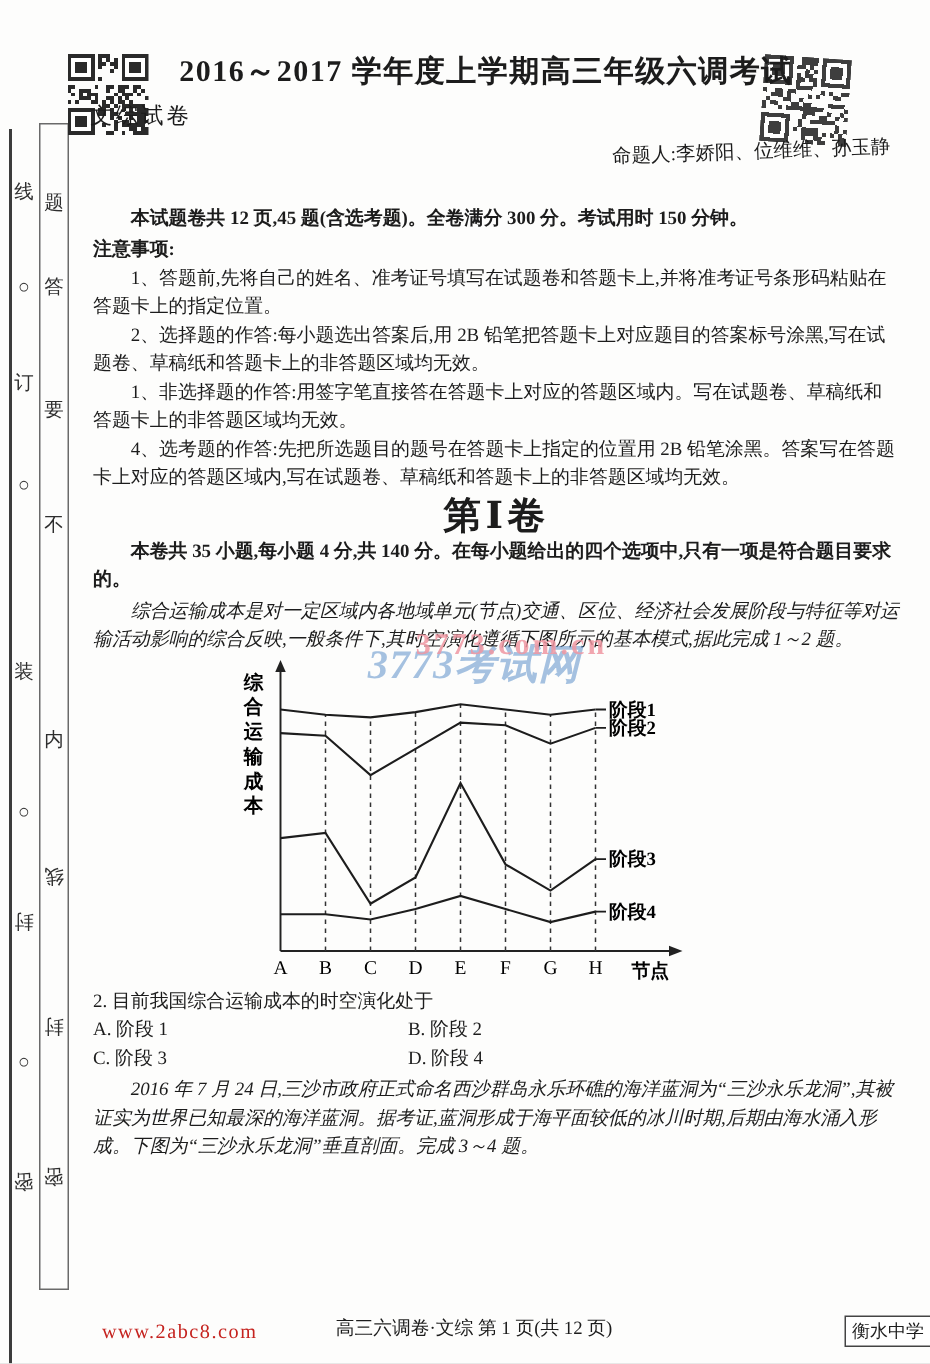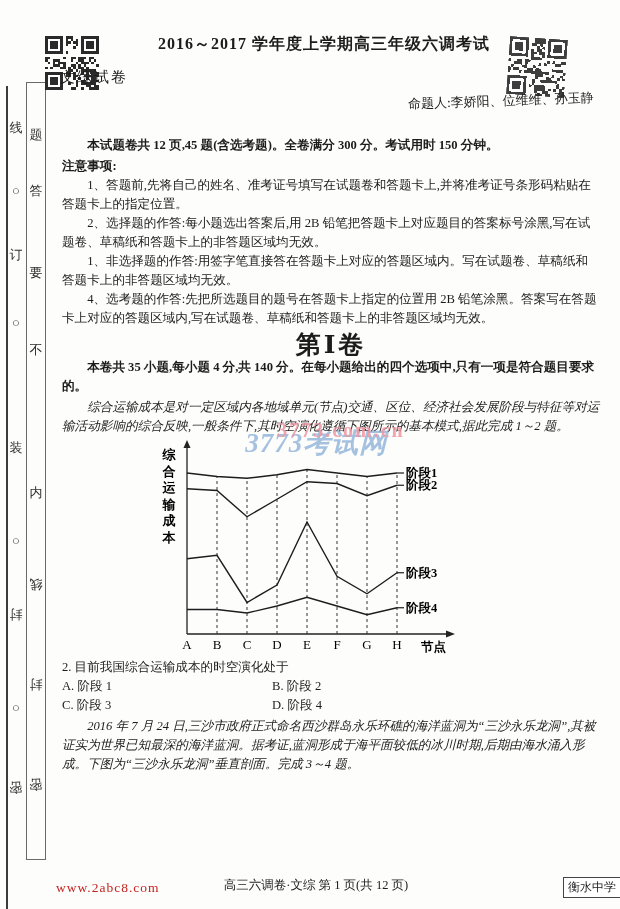--- a/index.html
+++ b/index.html
@@ -4,21 +4,21 @@
 <style>
   html,body{margin:0;padding:0;background:#d8d8d8;}
   .page{position:relative;width:620px;height:909px;background:#fdfdfc;overflow:hidden;
         font-family:"Liberation Serif","DejaVu Serif",serif;color:#1c1c1c;}
   
   .edge-line{position:absolute;left:6px;top:86px;width:2px;height:823px;background:#3c3c3c;}
   .margin-box{position:absolute;left:26px;top:82px;width:18px;height:776px;border:1px solid #6a6a6a;background:transparent;}
   .mchar{position:absolute;font-size:13px;color:#2e2e2e;width:16px;text-align:center;line-height:15px;}
   .mchar.rot{transform:rotate(180deg);}
   
-  .title{position:absolute;top:34px;left:68px;right:40px;text-align:center;font-size:16px;font-weight:bold;letter-spacing:1px;}
+  .title{position:absolute;top:34px;left:68px;right:40px;text-align:center;font-size:20px;font-weight:bold;letter-spacing:1px;}
   .subtitle{position:absolute;top:68px;left:60px;right:40px;text-align:left;font-size:15px;font-weight:normal;letter-spacing:2px;}
   .authors{position:absolute;top:92px;right:26px;font-size:13px;transform:rotate(-2deg);}
   .qr{position:absolute;display:block;}
   .qr-left{left:45px;top:36px;width:54px;height:54px;}
   .qr-right{left:508px;top:38px;width:58px;height:58px;transform:rotate(4deg);opacity:.9;}
   
   .main{position:absolute;left:62px;top:136px;width:538px;font-size:12.6px;line-height:19px;}
   .p-intro{font-weight:bold;text-indent:2em;margin:0 0 2px 0;}
   .notes-title{font-weight:bold;margin:0;}
   .note{margin:0;text-indent:2em;}
@@ -31,21 +31,21 @@
            color:var(--wm-pink,#f097a2);opacity:.85;letter-spacing:2px;pointer-events:none;white-space:nowrap;z-index:3;}
   .figure{position:relative;height:221px;margin-top:1px;}
   .figure svg{position:absolute;left:78px;top:0;}
   .question{margin:0;}
   .qstem{margin:0;}
   .opt-row{display:flex;margin:0;}
   .opt-row .opt{width:138px;}
   .opt-row .opt:last-child{width:auto;}
   .opt-grid{display:grid;grid-template-columns:210px auto;margin:0;}
   
-  .footer-left{position:absolute;left:56px;bottom:13px;font-size:13.5px;color:var(--red,#c5231f);letter-spacing:1px;}
+  .footer-left{position:absolute;left:68px;bottom:13px;font-size:13.5px;color:var(--red,#c5231f);letter-spacing:1px;}
   .footer-center{position:absolute;left:172px;right:160px;bottom:15px;text-align:center;font-size:12.5px;}
   .footer-right{position:absolute;right:-3px;bottom:11px;font-size:12px;border:1px solid #444;padding:1px 6px 1px 4px;background:#fff;}
 </style>
 </head>
 <body>
 
 <div class="page">
 
   <div class="edge-line"></div>
   <div class="margin-box"></div>

